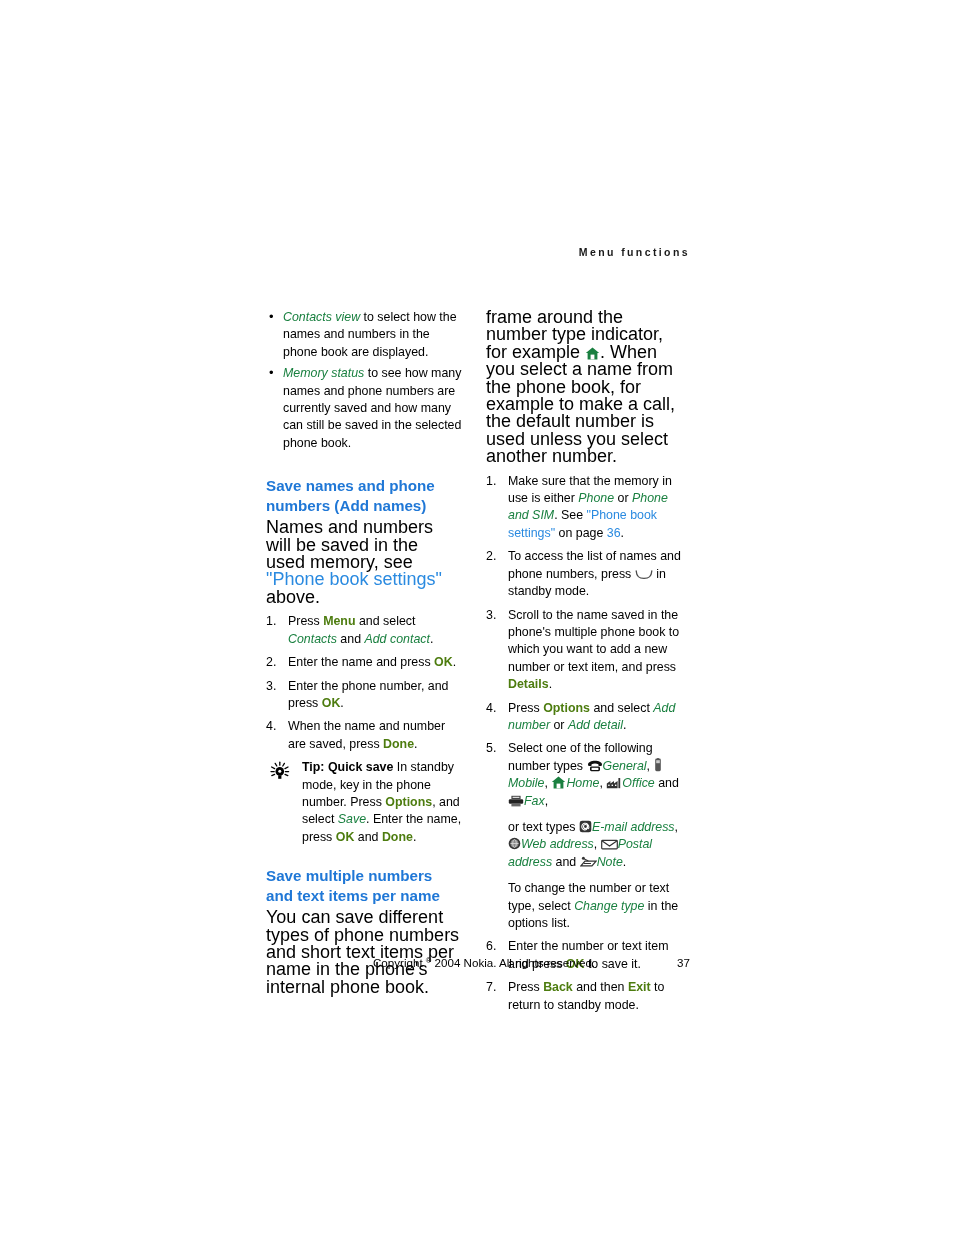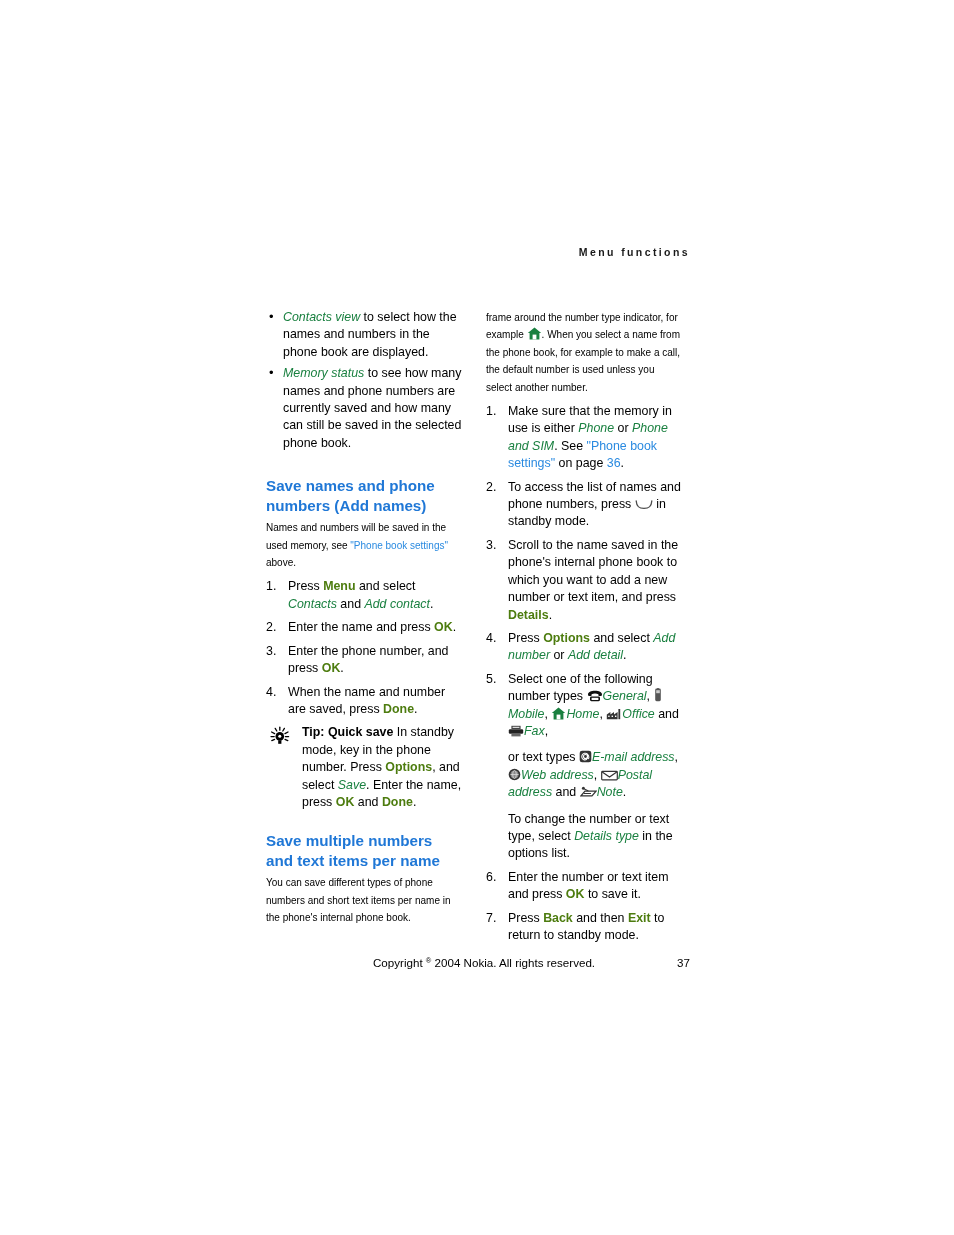--- a/index.html
+++ b/index.html
@@ -51,21 +51,21 @@
     top: 12px;
     width: 196px;
     margin-top: 21px;
   }
   .col-left  { left: 0; }
   .col-right { left: 220px; }
 
   
   p, .para {
     margin: 0 0 0 0;
-    font-size: 10px;
+    font-size: 18px;
     line-height: 17.4px;
     color: #000000;
   }
   .para + .para { margin-top: 11px; }
 
   h2.heading {
     margin: 0;
     font-size: 15.2px;
     line-height: 19.5px;
     font-weight: bold;
@@ -285,21 +285,21 @@
           <span class="num">1.</span><span>Make sure that the memory in use is either </span><span class="ui-term">Phone</span><span> or </span><span class="ui-term">Phone and SIM</span><span>. See </span><span class="xref">"Phone book settings"</span><span> on page </span><span class="pagenum-ref">36</span><span>.</span>
         </li>
 
         <li>
           <span class="num">2.</span><span>To access the list of names and phone numbers, press </span><span class="iglyph"><svg width="18" height="11" viewBox="0 0 18 11" xmlns="http://www.w3.org/2000/svg">
                 <path d="M1.2 2.0 C1.6 7.8 4.2 9.4 9.0 9.4 C13.8 9.4 16.4 7.8 16.8 2.0" fill="none" stroke="#4a4a4a" stroke-width="1.3" stroke-linecap="round"></path>
               </svg></span><span> in standby mode.</span>
         </li>
 
         <li>
-          <span class="num">3.</span><span>Scroll to the name saved in the phone's internal phone book to which you want to add a new number or text item, and press </span><span class="key">Details</span><span>.</span>
+          <span class="num">3.</span><span>Scroll to the name saved in the phone's multiple phone book to which you want to add a new number or text item, and press </span><span class="key">Details</span><span>.</span>
         </li>
 
         <li>
           <span class="num">4.</span><span>Press </span><span class="key">Options</span><span> and select </span><span class="ui-term">Add number</span><span> or </span><span class="ui-term">Add detail</span><span>.</span>
         </li>
 
         <li>
           <span class="num">5.</span><span>Select one of the following number types </span><span class="iglyph"><svg width="16" height="12" viewBox="0 0 16 12" xmlns="http://www.w3.org/2000/svg">
                 <path d="M8 0.8 C4 0.8 1 2.4 1 4.4 C1 5.4 1.6 6.0 2.6 6.0 L3.6 6.0 C4.3 6.0 4.6 5.6 4.6 5.0 L4.6 4.2 C5.6 3.8 6.8 3.6 8 3.6 C9.2 3.6 10.4 3.8 11.4 4.2 L11.4 5.0 C11.4 5.6 11.7 6.0 12.4 6.0 L13.4 6.0 C14.4 6.0 15 5.4 15 4.4 C15 2.4 12 0.8 8 0.8 Z" fill="#111"></path>
                 <rect x="3" y="6.6" width="10" height="4.6" rx="1.4" fill="#111"></rect>
@@ -336,21 +336,21 @@
                 </svg></span><span class="ui-term">Web address</span><span>, </span><span class="iglyph"><svg width="17" height="11" viewBox="0 0 17 11" xmlns="http://www.w3.org/2000/svg">
                   <rect x="0.7" y="1.4" width="15.6" height="8.4" rx="0.8" fill="none" stroke="#333" stroke-width="1.2"></rect>
                   <path d="M1.2 2.0 L8.5 7.0 L15.8 2.0" fill="none" stroke="#333" stroke-width="1.2"></path>
                 </svg></span><span class="ui-term">Postal address</span><span> and </span><span class="iglyph"><svg width="17" height="12" viewBox="0 0 17 12" xmlns="http://www.w3.org/2000/svg">
                   <path d="M1.0 9.8 L12.0 9.8 L16.0 5.2 L5.0 5.2 Z" fill="none" stroke="#333" stroke-width="1.2"></path>
                   <line x1="4.0" y1="7.5" x2="11.0" y2="7.5" stroke="#333" stroke-width="1.0"></line>
                   <circle cx="3.4" cy="2.2" r="1.5" fill="#333"></circle>
                   <path d="M4.4 3.0 L8.4 5.0" stroke="#333" stroke-width="1.1"></path>
                 </svg></span><span class="ui-term">Note</span><span>.</span></span>
 
-          <span class="substep"><span>To change the number or text type, select </span><span class="ui-term">Details type</span><span> in the options list.</span></span>
+          <span class="substep"><span>To change the number or text type, select </span><span class="ui-term">Change type</span><span> in the options list.</span></span>
         </li>
 
         <li>
           <span class="num">6.</span><span>Enter the number or text item and press </span><span class="key">OK</span><span> to save it.</span>
         </li>
 
         <li>
           <span class="num">7.</span><span>Press </span><span class="key">Back</span><span> and then </span><span class="key">Exit</span><span> to return to standby mode.</span>
         </li>
       </ol>

